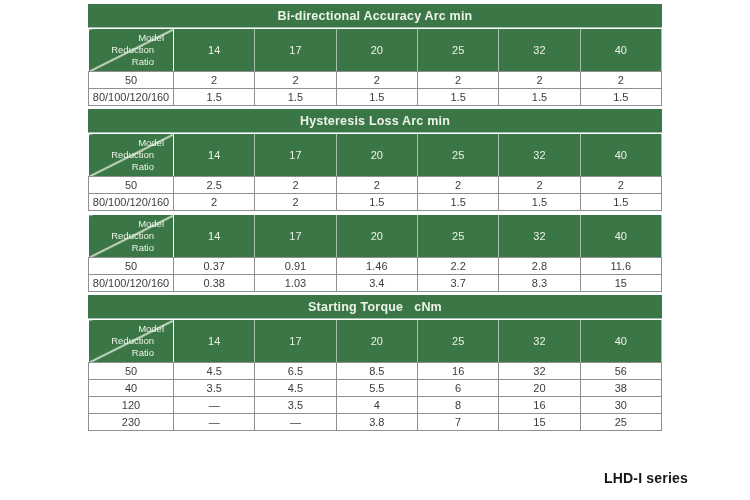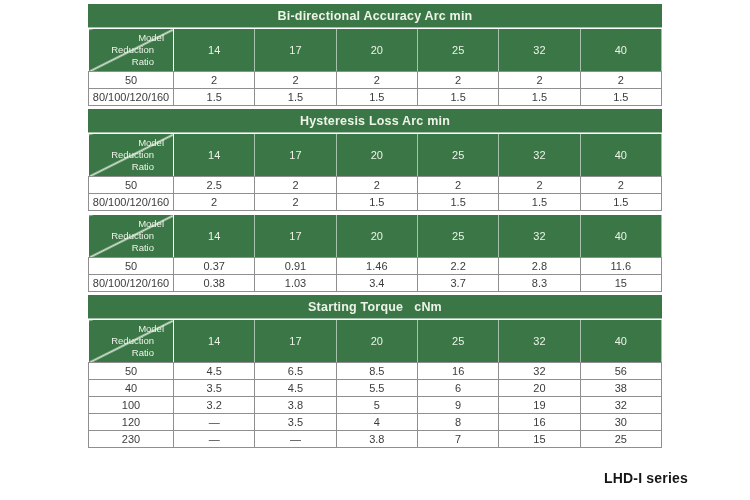--- a/index.html
+++ b/index.html
@@ -251,29 +251,20 @@
             <tr>
               <td>40</td>
               <td>3.5</td>
               <td>4.5</td>
               <td>5.5</td>
               <td>6</td>
               <td>20</td>
               <td>38</td>
             </tr>
             <tr>
-              <td>100</td>
-              <td>3.2</td>
-              <td>3.8</td>
-              <td>5</td>
-              <td>9</td>
-              <td>19</td>
-              <td>32</td>
-            </tr>
-            <tr>
               <td>120</td>
               <td>—</td>
               <td>3.5</td>
               <td>4</td>
               <td>8</td>
               <td>16</td>
               <td>30</td>
             </tr>
             <tr>
               <td>230</td>

